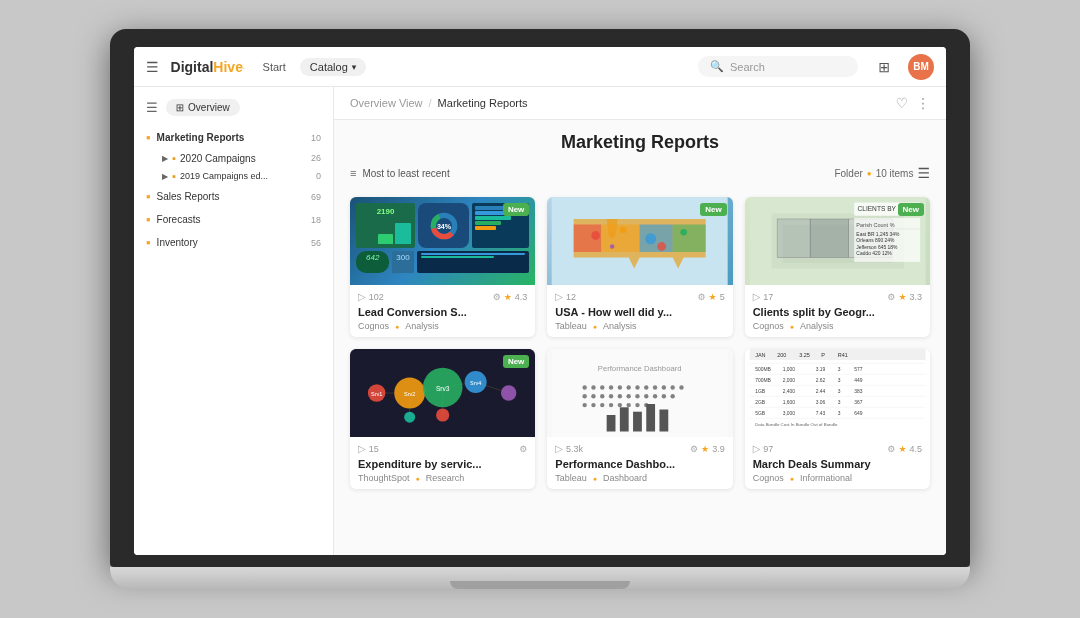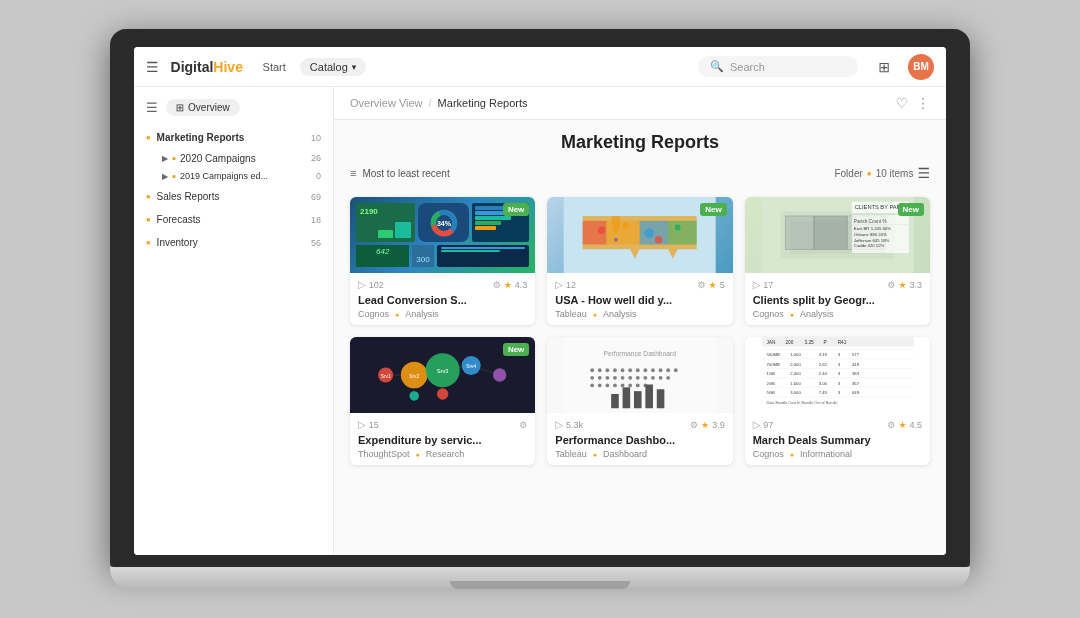--- a/index.html
+++ b/index.html
@@ -297,22 +297,23 @@
     .card {
       background: #fff;
       border-radius: 6px;
       box-shadow: 0 1px 4px rgba(0,0,0,0.1);
       overflow: hidden;
       cursor: pointer;
     }
 
     .card-thumbnail {
       position: relative;
-      height: 76px;
+      height: 88px;
       overflow: hidden;
+      text-align: center;
     }
 
     .card-new-badge {
       position: absolute;
       top: 6px;
       right: 6px;
       background: #4caf50;
       color: white;
       font-size: 8px;
       font-weight: 600;
@@ -547,22 +548,22 @@
                       </div>
                       <div style="flex:1;background:#0a3a5a;border-radius:2px;padding:3px;display:flex;flex-direction:column;gap:1px;">
                         <div style="background:#2980b9;height:4px;border-radius:1px;width:80%;"></div>
                         <div style="background:#3498db;height:4px;border-radius:1px;width:60%;"></div>
                         <div style="background:#1abc9c;height:4px;border-radius:1px;width:70%;"></div>
                         <div style="background:#27ae60;height:4px;border-radius:1px;width:50%;"></div>
                         <div style="background:#f39c12;height:4px;border-radius:1px;width:40%;"></div>
                       </div>
                     </div>
                     <div style="display:flex;gap:3px;height:22px;">
-                      <div style="background:#0d5c3a;border-radius:0;padding:2px 20px;font-size:8px;color:#7fffaa;font-style:italic;">642</div>
-                      <div style="background:#2c6e9a;border-radius:0;padding:10px 4px;font-size:8px;color:#aaddff;">300</div>
+                      <div style="background:#0d5c3a;border-radius:10px;padding:2px 10px;font-size:8px;color:#7fffaa;font-style:italic;">642</div>
+                      <div style="background:#2c6e9a;border-radius:0;padding:2px 4px;font-size:8px;color:#aaddff;">300</div>
                       <div style="flex:1;background:#0a2a4a;border-radius:2px;padding:2px 4px;">
                         <div style="height:2px;background:#3498db;border-radius:1px;margin-bottom:1px;"></div>
                         <div style="height:2px;background:#1abc9c;border-radius:1px;width:70%;"></div>
                       </div>
                     </div>
                   </div>
                   <div class="card-new-badge">New</div>
                 </div>
                 <div class="card-footer">
                   <div class="card-stats">

